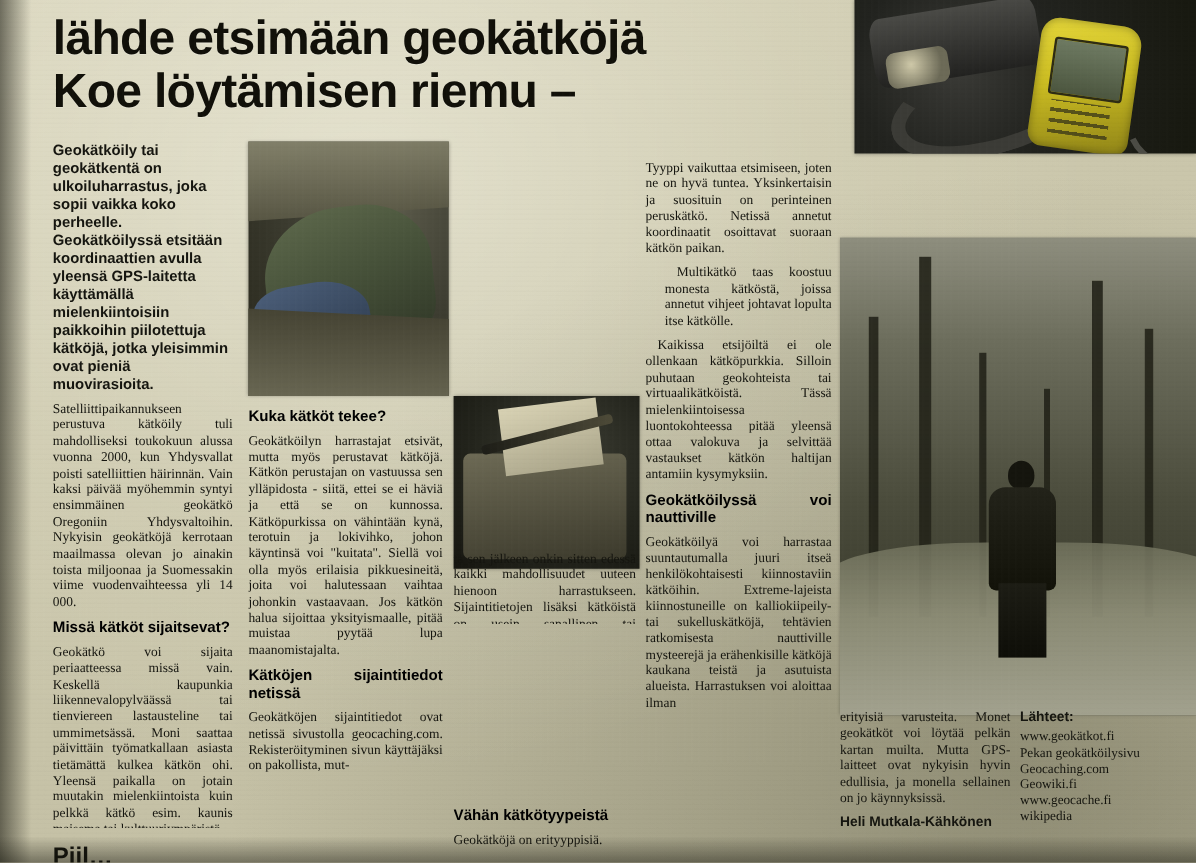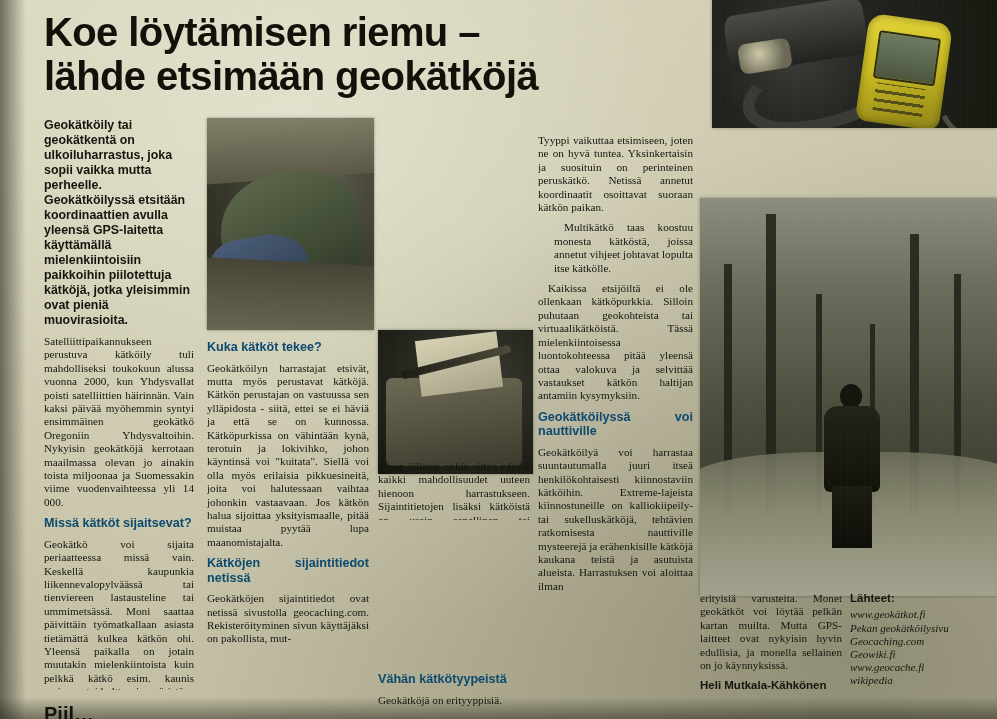--- a/index.html
+++ b/index.html
@@ -227,35 +227,35 @@
     font-size: 12.4px;
     line-height: 15px;
     text-align: left;
   }
   .subhead {
     font-family: "Liberation Sans", sans-serif;
     font-weight: bold;
     font-size: 12.6px;
     line-height: 14.5px;
     margin: 4px 0 5px 0;
-    color: #0c4a6e;
+    color: #000000;
   }
   .sig {
     font-family: "Liberation Sans", sans-serif;
     font-weight: bold;
     font-size: 11.5px;
     margin-top: 7px;
   }
   .sources-title {
     font-family: "Liberation Sans", sans-serif;
     font-weight: bold;
     font-size: 11.5px;
     margin-bottom: 3px;
   }
-  .sources-list { font-size: 11px; line-height: 13.2px; text-align:left;font-style:italic; }
+  .sources-list { font-size: 11px; line-height: 13.2px; text-align:left; }
 
   .c1 { left: 44px;  top: 118px; width: 150px; }
   .c2 { left: 207px; top: 340px; width: 162px; }
   .c3 { left: 378px; top: 118px; width: 152px; }
   .c4 { left: 538px; top: 134px; width: 155px; }
   .c5 { left: 700px; top: 592px; width: 142px; }
   .c6 { left: 850px; top: 592px; width: 142px; }
 
   .col-guard { overflow: hidden; }
   .bottom-cut {
@@ -266,22 +266,22 @@
 </style>
 </head>
 <body>
 
 <div class="page">
   <div class="paper-bg"></div>
 
   <div class="masthead">Maanpiirkka 4/2011</div>
 
   <div class="headline">
+    <div>lähde etsimään geokätköjä</div>
     <div>Koe löytämisen riemu –</div>
-    <div>lähde etsimään geokätköjä</div>
   </div>
 
   <div class="photo photo-top-right">
     <div class="petzl-strap"></div>
     <div class="petzl-lamp"></div>
     <div class="gps-unit"></div>
     <div class="cable"></div>
   </div>
 
   <div class="photo photo-cave">
@@ -304,21 +304,21 @@
     <div class="tree t6"></div>
     <div class="tree t4"></div>
     <div class="tree t5"></div>
     <div class="snow-ground"></div>
     <div class="forest-person-head"></div>
     <div class="forest-person-body"></div>
     <div class="forest-person-legs"></div>
   </div>
 
   <div class="col c1 col-guard" style="height:572px;">
-    <p class="lead">Geokätköily tai geokätkentä on ulkoiluharrastus, joka sopii vaikka mutta perheelle. Geokätköilyssä etsitään koordinaattien avulla yleensä GPS-laitetta käyttämällä mielenkiintoisiin paikkoihin piilotettuja kätköjä, jotka yleisimmin ovat pieniä muovirasioita.</p>
+    <p class="lead">Geokätköily tai geokätkentä on ulkoiluharrastus, joka sopii vaikka koko perheelle. Geokätköilyssä etsitään koordinaattien avulla yleensä GPS-laitetta käyttämällä mielenkiintoisiin paikkoihin piilotettuja kätköjä, jotka yleisimmin ovat pieniä muovirasioita.</p>
     <p>Satelliittipaikannukseen perustuva kätköily tuli mahdolliseksi toukokuun alussa vuonna 2000, kun Yhdysvallat poisti satelliittien häirinnän. Vain kaksi päivää myöhemmin syntyi ensimmäinen geokätkö Oregoniin Yhdysvaltoihin. Nykyisin geokätköjä kerrotaan maailmassa olevan jo ainakin toista miljoonaa ja Suomessakin viime vuodenvaihteessa yli 14 000.</p>
     <p class="subhead">Missä kätköt sijaitsevat?</p>
     <p>Geokätkö voi sijaita periaatteessa missä vain. Keskellä kaupunkia liikennevalopylväässä tai tienviereen lastausteline tai ummimetsässä. Moni saattaa päivittäin työmatkallaan asiasta tietämättä kulkea kätkön ohi. Yleensä paikalla on jotain muutakin mielenkiintoista kuin pelkkä kätkö esim. kaunis maisema tai kulttuuriympäristö.</p>
   </div>
   <div class="bottom-cut">Piil…</div>
 
   <div class="col c2 col-guard" style="height:360px;">
     <p class="subhead">Kuka kätköt tekee?</p>
     <p>Geokätköilyn harrastajat etsivät, mutta myös perustavat kätköjä. Kätkön perustajan on vastuussa sen ylläpidosta - siitä, ettei se ei häviä ja että se on kunnossa. Kätköpurkissa on vähintään kynä, terotuin ja lokivihko, johon käyntinsä voi "kuitata". Siellä voi olla myös erilaisia pikkuesineitä, joita voi halutessaan vaihtaa johonkin vastaavaan. Jos kätkön halua sijoittaa yksityismaalle, pitää muistaa pyytää lupa maanomistajalta.</p>
     <p class="subhead">Kätköjen sijaintitiedot netissä</p>

